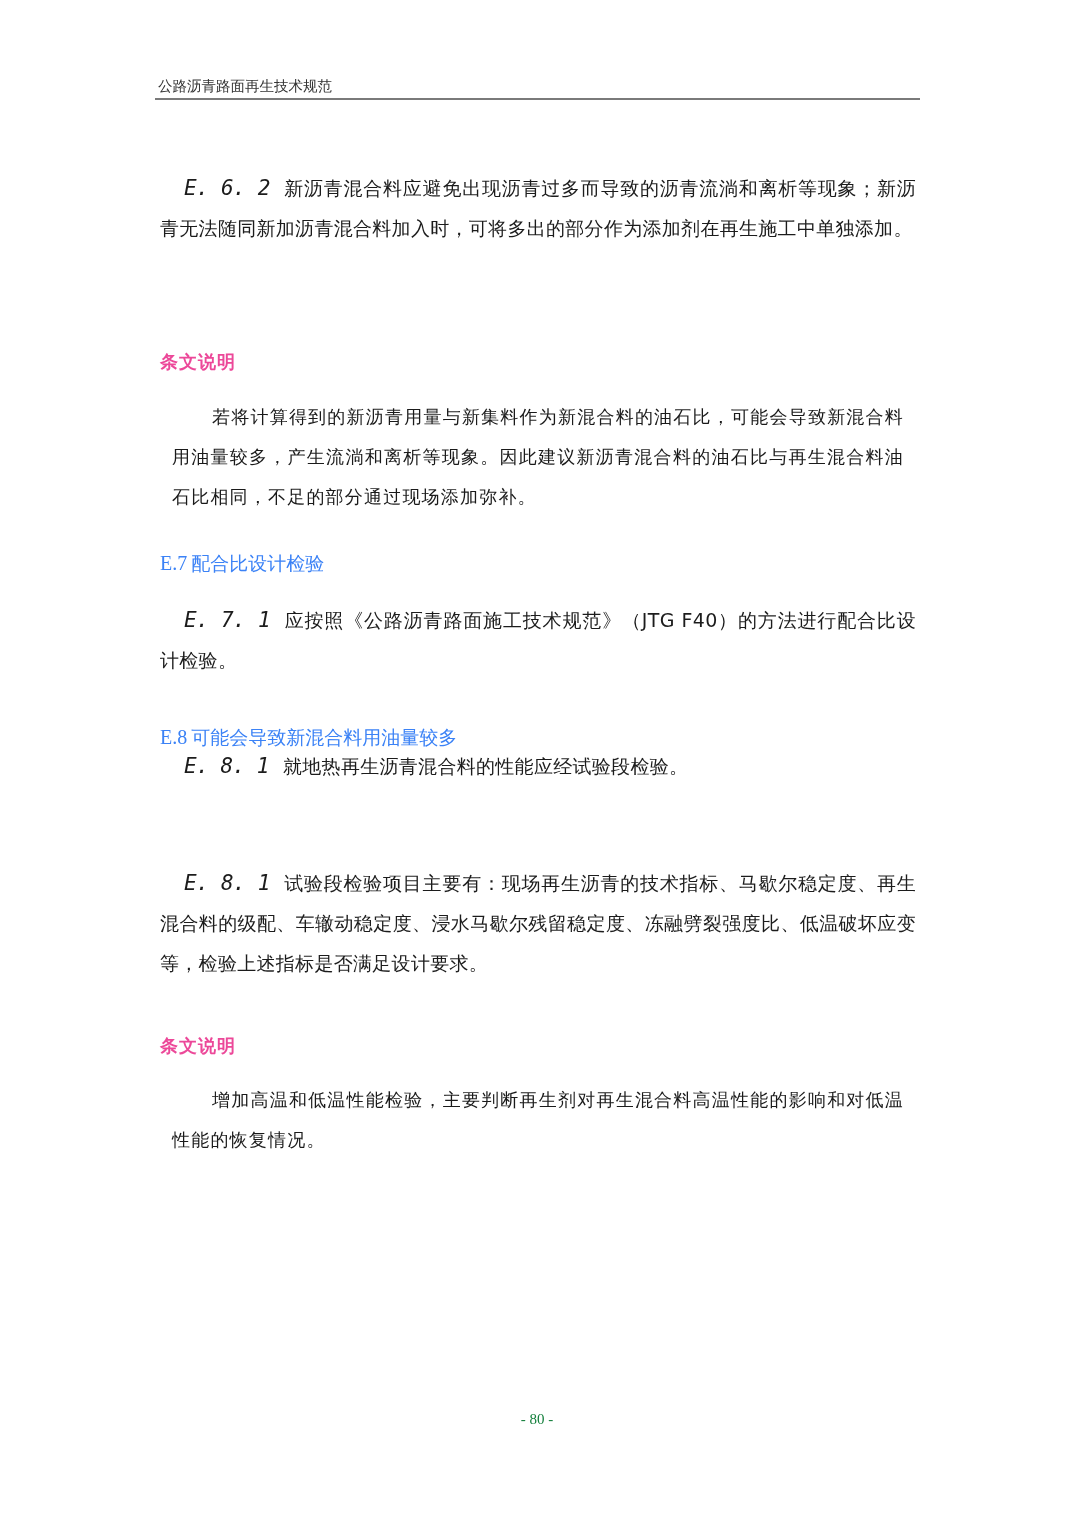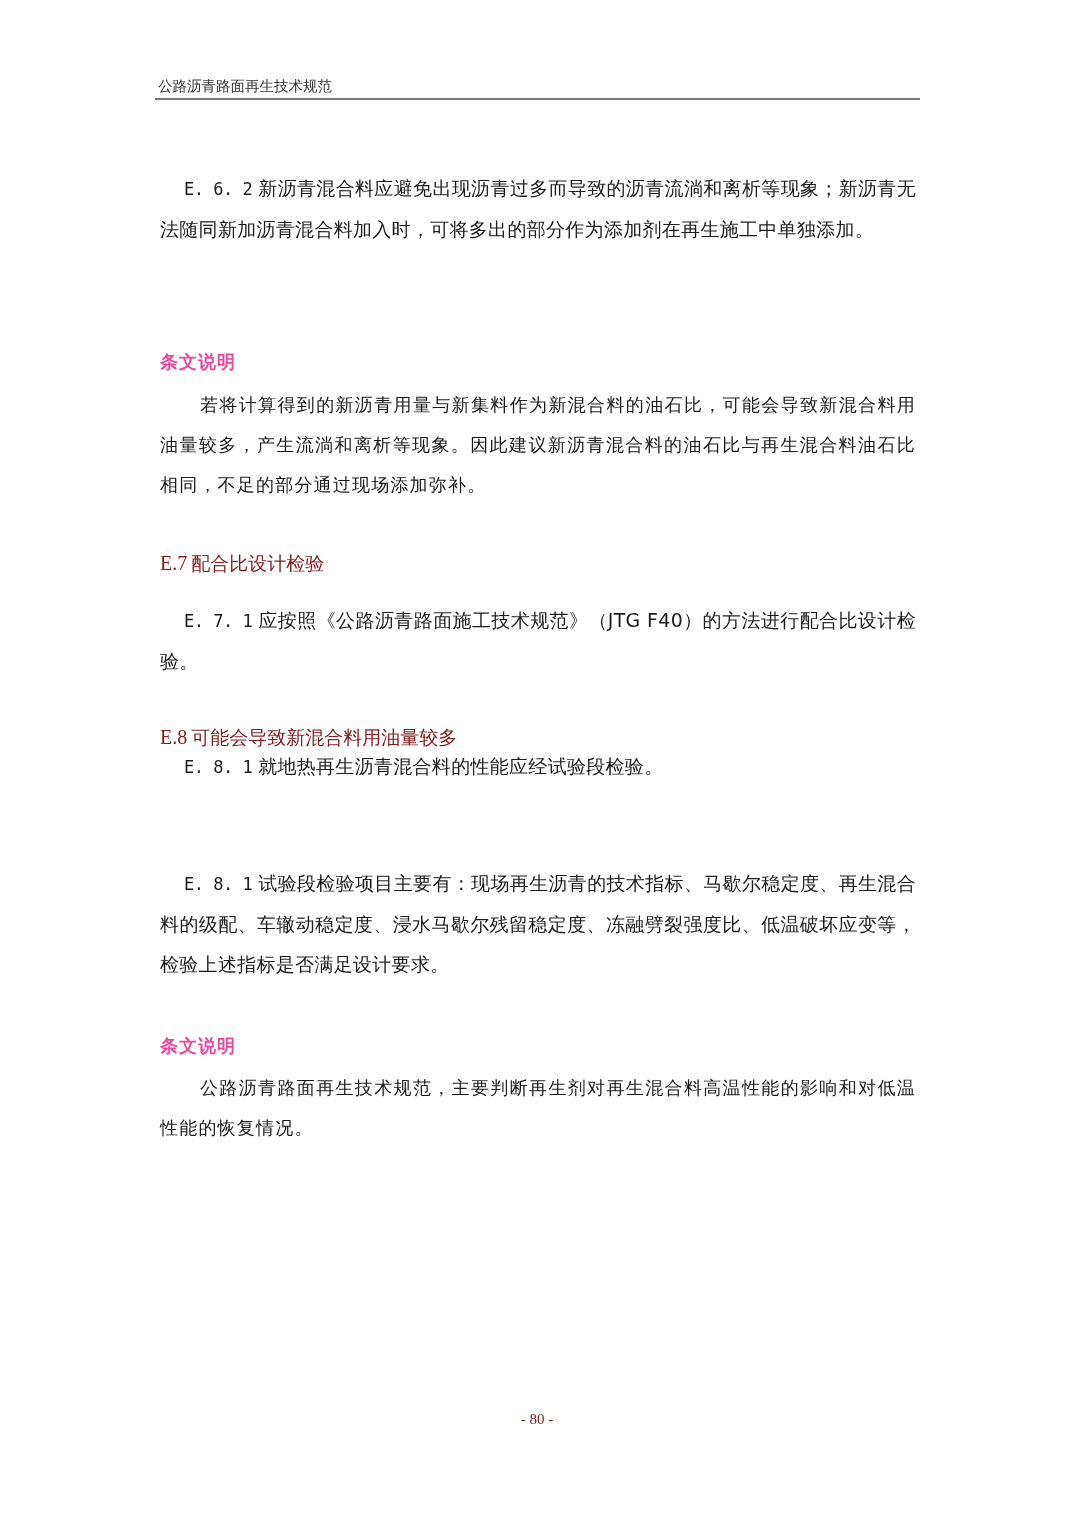--- a/index.html
+++ b/index.html
@@ -46,23 +46,24 @@
     .para {
       font-size: 19px;
       line-height: 40px;
       margin: 0;
       color: #1c1c1c;
       text-align: justify;
       letter-spacing: 0.3px;
     }
     .para .num {
       font-family: "DejaVu Sans Mono", "Liberation Mono", monospace;
-      font-size: 17px;
+      font-size: 21px;
       letter-spacing: -0.5px;
-      margin-right: 6px;
+      margin-right: 14px;
+      font-style: italic;
     }
     .indent {
       text-indent: 24px;
     }
     .indent2 {
       text-indent: 40px;
     }
     .note-title {
       font-family: "DejaVu Serif", "Liberation Serif", serif;
       font-weight: bold;
@@ -71,42 +72,42 @@
       color: #ec4899;
       letter-spacing: 1px;
     }
     .note-text {
       font-family: "DejaVu Serif", "Liberation Serif", serif;
       font-size: 18px;
       line-height: 40px;
       color: #1a1a1a;
       letter-spacing: 1.2px;
       text-align: justify;
-      margin: 0;
+      margin: 12px;
     }
     .section-title {
       font-size: 19px;
       line-height: 30px;
-      color: #7f1d1d;
+      color: #3b82f6;
       font-weight: 500;
     }
     .section-title .sec-num {
       font-family: "Liberation Serif", "DejaVu Serif", serif;
       font-size: 20px;
       margin-right: 4px;
     }
     .page-number {
       position: absolute;
       left: 0;
       width: 1074px;
       top: 1411px;
       text-align: center;
       font-family: "Liberation Serif", "DejaVu Serif", serif;
       font-size: 15px;
-      color: #7f1d1d;
+      color: #15803d;
     }
   </style>
 </head>
 <body>
 
 <div class="page-header">
   <span class="page-header-title">公路沥青路面再生技术规范</span>
 </div>
 <div class="header-rule"></div>
 
@@ -150,16 +151,16 @@
 <div class="block" style="top:863px;">
   <p class="para indent">
     <span class="num">E. 8. 1</span><span>试验段检验项目主要有：现场再生沥青的技术指标、马歇尔稳定度、再生混合料的级配、车辙动稳定度、浸水马歇尔残留稳定度、冻融劈裂强度比、低温破坏应变等，检验上述指标是否满足设计要求。</span>
   </p>
 </div>
 
 <div class="block" style="top:1031px;">
   <div class="note-title">条文说明</div>
 </div>
 <div class="block" style="top:1068px;">
-  <p class="note-text indent2">公路沥青路面再生技术规范，主要判断再生剂对再生混合料高温性能的影响和对低温性能的恢复情况。</p>
+  <p class="note-text indent2">增加高温和低温性能检验，主要判断再生剂对再生混合料高温性能的影响和对低温性能的恢复情况。</p>
 </div>
 
 <div class="page-number">- 80 -</div>
 
 </body></html>

